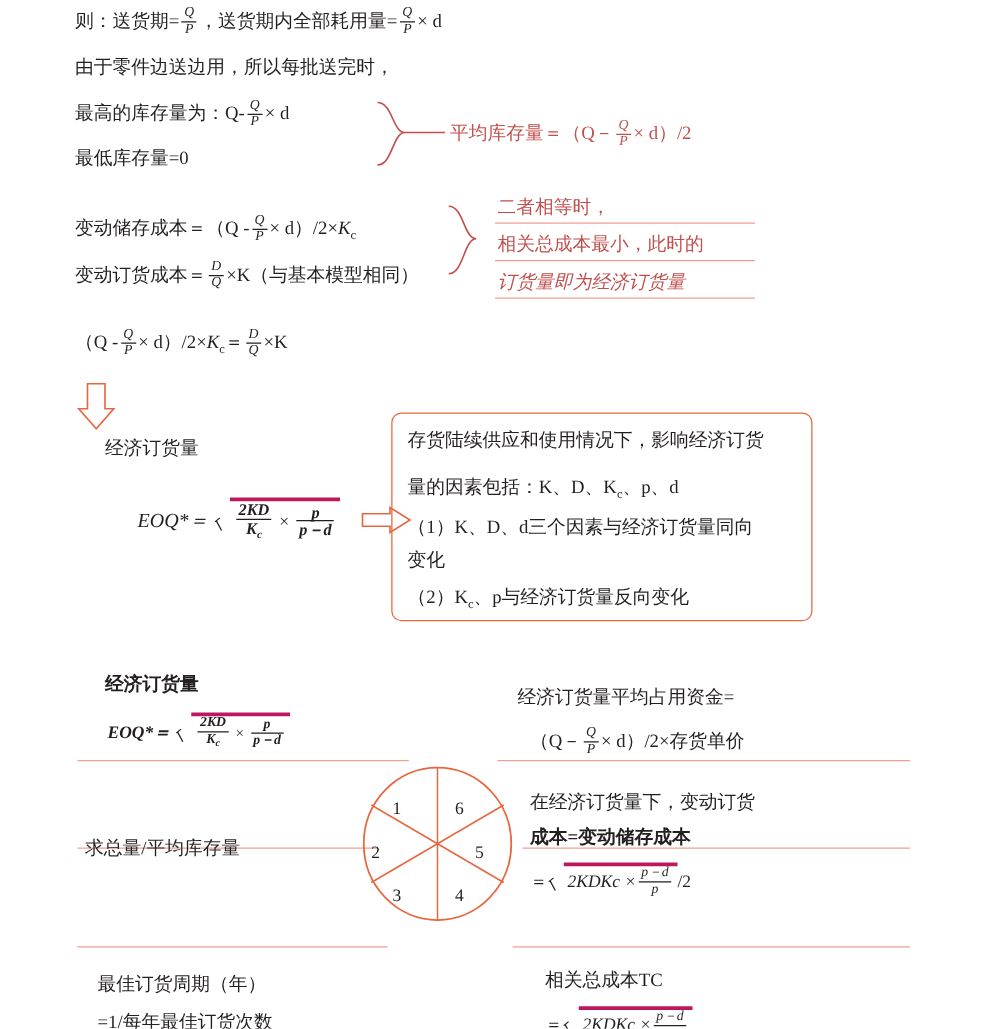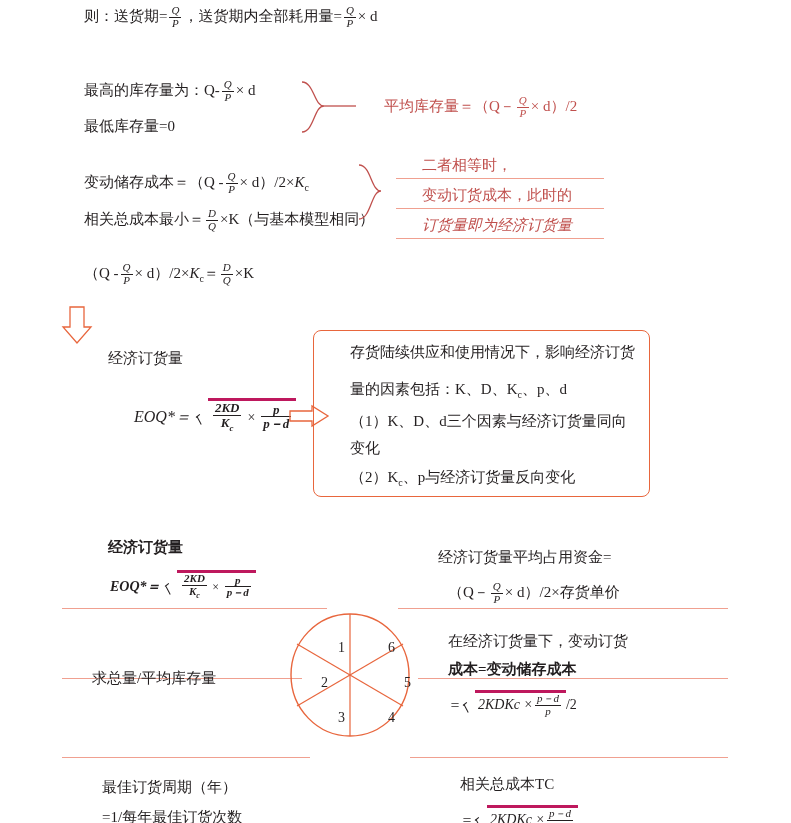--- a/index.html
+++ b/index.html
@@ -6,21 +6,21 @@
   body{
     width:791px;height:823px;background:#ffffff;
     font-family:"Liberation Serif", serif;
     color:#231f20;
     position:relative;
     overflow:hidden;
   }
   .page{position:relative;width:791px;height:823px;}
 
   
-  .t{position:absolute;white-space:nowrap;margin-left:24px;}
+  .t{position:absolute;white-space:nowrap;}
   .cn{font-family:"Liberation Serif", serif;font-size:15px;}
   .red{color:#c0504d;}
   .bold{font-weight:bold;}
 
   
   .frac{display:inline-block;vertical-align:middle;text-align:center;font-size:11px;line-height:1.05;position:relative;top:-1px;margin:0 2px;}
   .frac .num{display:block;padding:0 2px;}
   .frac .den{display:block;border-top:1px solid #231f20;padding:0 2px;}
   .frac.redf .den{border-top-color:#c0504d;}
 
@@ -52,20 +52,21 @@
 </style>
 </head>
 <body>
 
 <div class="page">
 
   <div class="t cn" style="left:60px;top:6px;">
     <span>则：送货期=</span><span class="frac"><span class="num it">Q</span><span class="den it">P</span></span><span>，送货期内全部耗用量=</span><span class="frac"><span class="num it">Q</span><span class="den it">P</span></span><span>× d</span>
   </div>
 
+  <div class="t cn" style="left:60px;top:44px;">由于零件边送边用，所以每批送完时，</div>
 
   <div class="t cn" style="left:60px;top:80px;">
     <span>最高的库存量为：</span><span>Q-</span><span class="frac"><span class="num it">Q</span><span class="den it">P</span></span><span>× d</span>
   </div>
 
   <div class="t cn" style="left:60px;top:117px;">最低库存量=0</div>
 
   <svg width="60" height="60" style="left:300px;top:80px;">
     <path d="M2,2 C14,2 14,26 24,26 C14,26 14,52 2,52" fill="none" stroke="#c0504d" stroke-width="1.3"></path>
     <path d="M24,26 L56,26" fill="none" stroke="#c0504d" stroke-width="1.3"></path>
@@ -73,30 +74,30 @@
 
   <div class="t cn red" style="left:360px;top:96px;">
     <span>平均库存量＝（Q－</span><span class="frac redf"><span class="num it">Q</span><span class="den it">P</span></span><span>× d）/2</span>
   </div>
 
   <div class="t cn" style="left:60px;top:172px;">
     <span>变动储存成本＝（Q -</span><span class="frac"><span class="num it">Q</span><span class="den it">P</span></span><span>× d）/2×</span><span class="it">K</span><sub style="font-size:10px;">c</sub>
   </div>
 
   <div class="t cn" style="left:60px;top:209px;">
-    <span>相关总成本最小＝</span><span class="frac"><span class="num it">D</span><span class="den it">Q</span></span><span>×K（与基本模型相同）</span>
+    <span>变动订货成本＝</span><span class="frac"><span class="num it">D</span><span class="den it">Q</span></span><span>×K（与基本模型相同）</span>
   </div>
 
   <svg width="34" height="62" style="left:355px;top:163px;">
     <path d="M4,2 C16,2 16,28 26,28 C16,28 16,56 4,56" fill="none" stroke="#c0504d" stroke-width="1.3"></path>
   </svg>
 
   <div class="t cn red" style="left:398px;top:156px;">二者相等时，</div>
   <div class="hr-red" style="left:396px;top:178px;width:208px;"></div>
-  <div class="t cn red" style="left:398px;top:186px;">变动订货成本，此时的</div>
+  <div class="t cn red" style="left:398px;top:186px;">相关总成本最小，此时的</div>
   <div class="hr-red" style="left:396px;top:208px;width:208px;"></div>
   <div class="t cn red" style="left:398px;top:216px;font-style:italic;">订货量即为经济订货量</div>
   <div class="hr-red" style="left:396px;top:238px;width:208px;"></div>
 
   <div class="t cn" style="left:60px;top:263px;">
     <span>（Q -</span><span class="frac"><span class="num it">Q</span><span class="den it">P</span></span><span>× d）/2×</span><span class="it">K</span><sub style="font-size:10px;">c</sub><span>＝</span><span class="frac"><span class="num it">D</span><span class="den it">Q</span></span><span>×K</span>
   </div>
 
   <svg width="34" height="42" style="left:62px;top:305px;">
     <path d="M8,2 L22,2 L22,22 L29,22 L15,38 L1,22 L8,22 Z" fill="none" stroke="#e8663d" stroke-width="1.3"></path>

